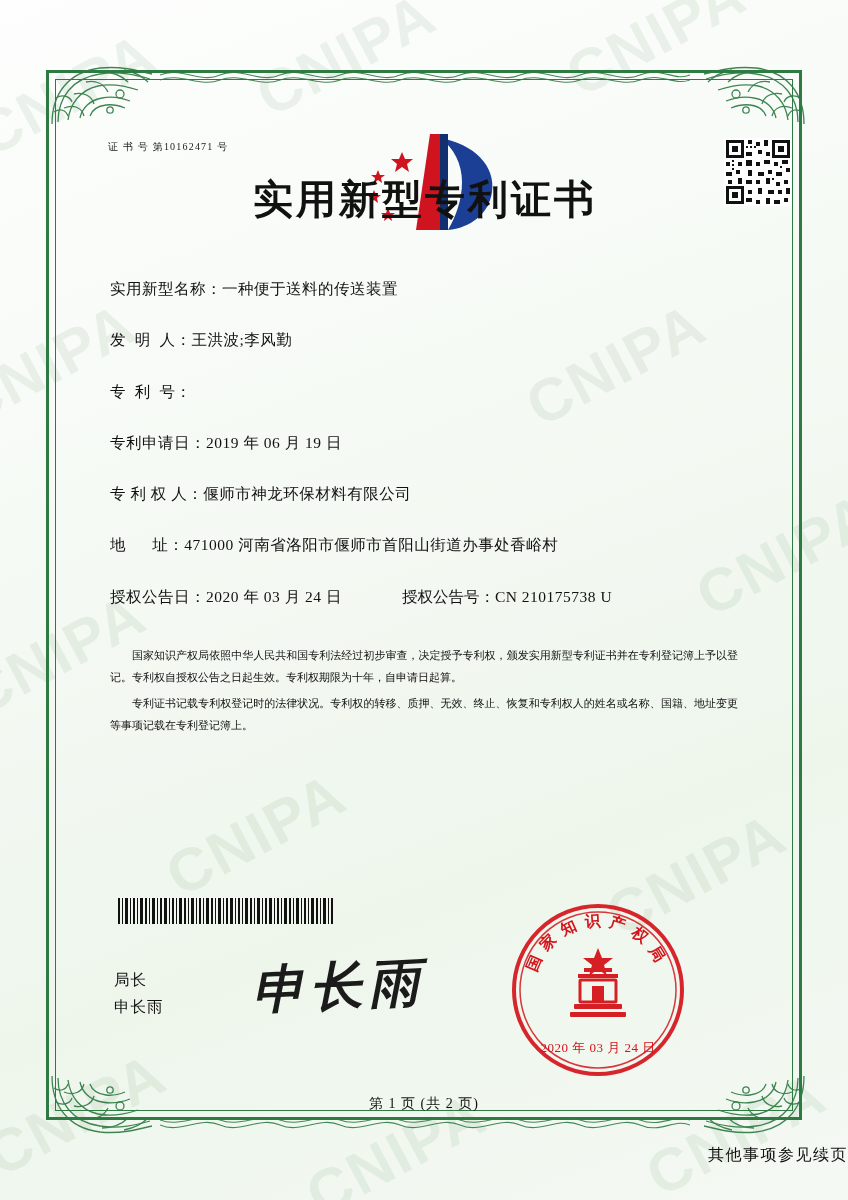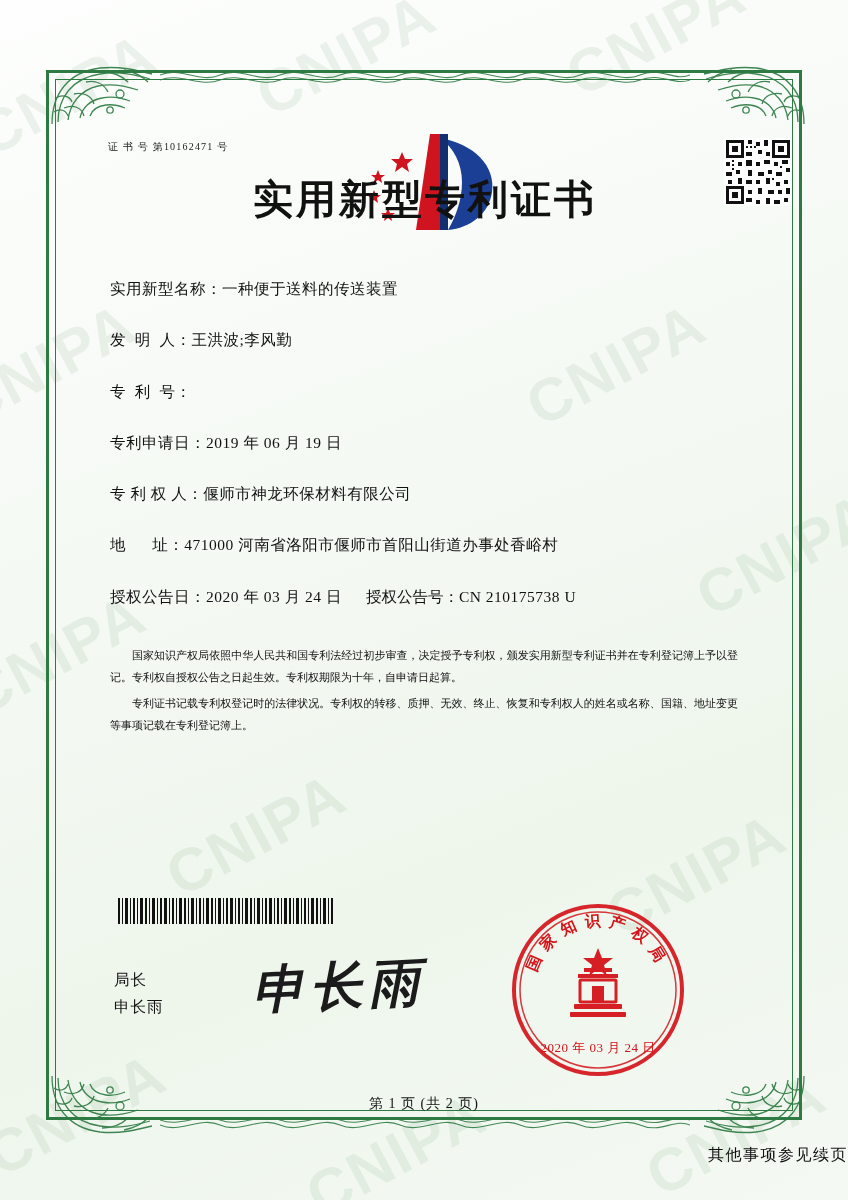--- a/index.html
+++ b/index.html
@@ -142,21 +142,21 @@
   .f-label {
     flex: 0 0 auto;
     white-space: pre;
     letter-spacing: 0.5px;
   }
   .f-value {
     flex: 1 1 auto;
     letter-spacing: 0.5px;
   }
   .field-row.two-col .f-second-label {
-    margin-left: 24px;
+    margin-left: 60px;
     white-space: pre;
   }
 
   .paragraphs {
     margin-top: 36px;
     padding: 0 22px 0 20px;
     font-size: 11px;
     line-height: 2.0;
     color: #111;
     text-align: justify;

